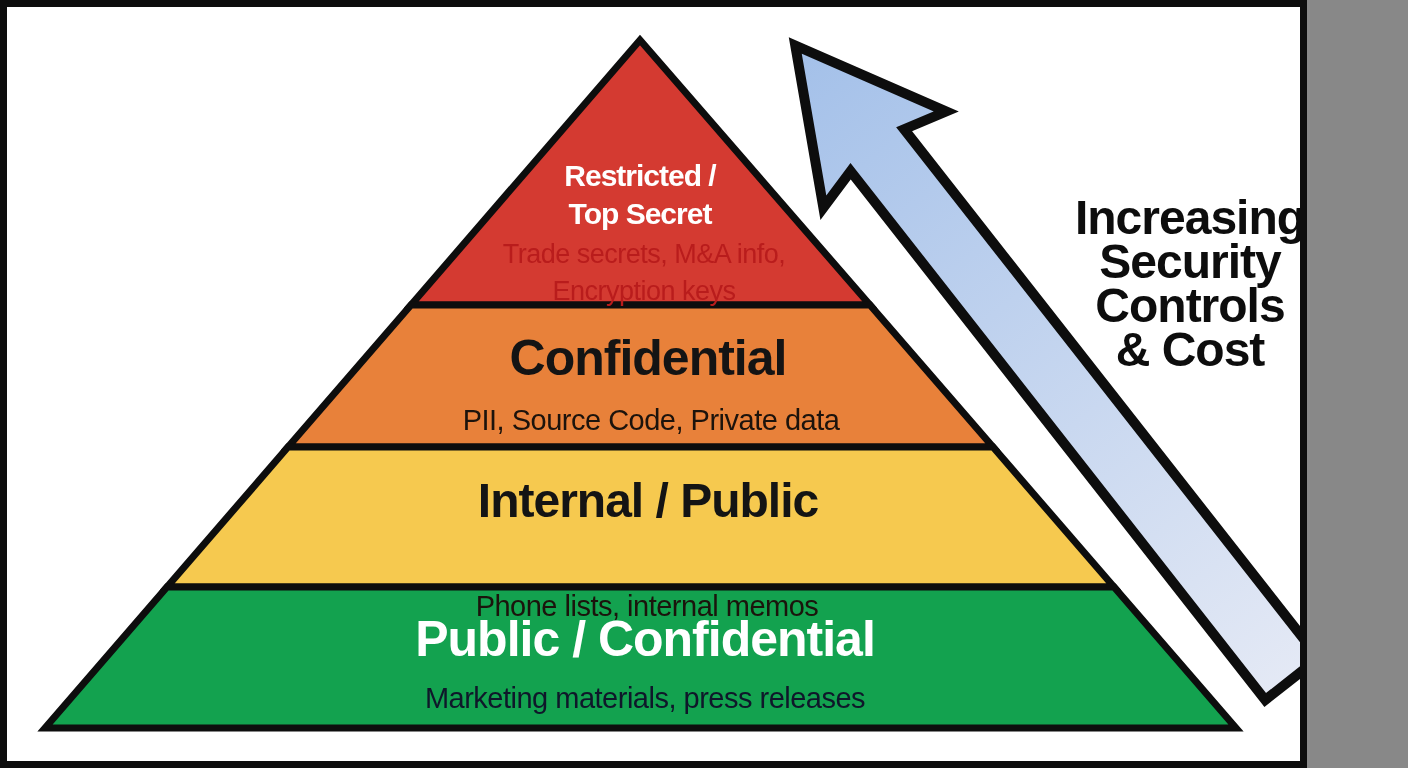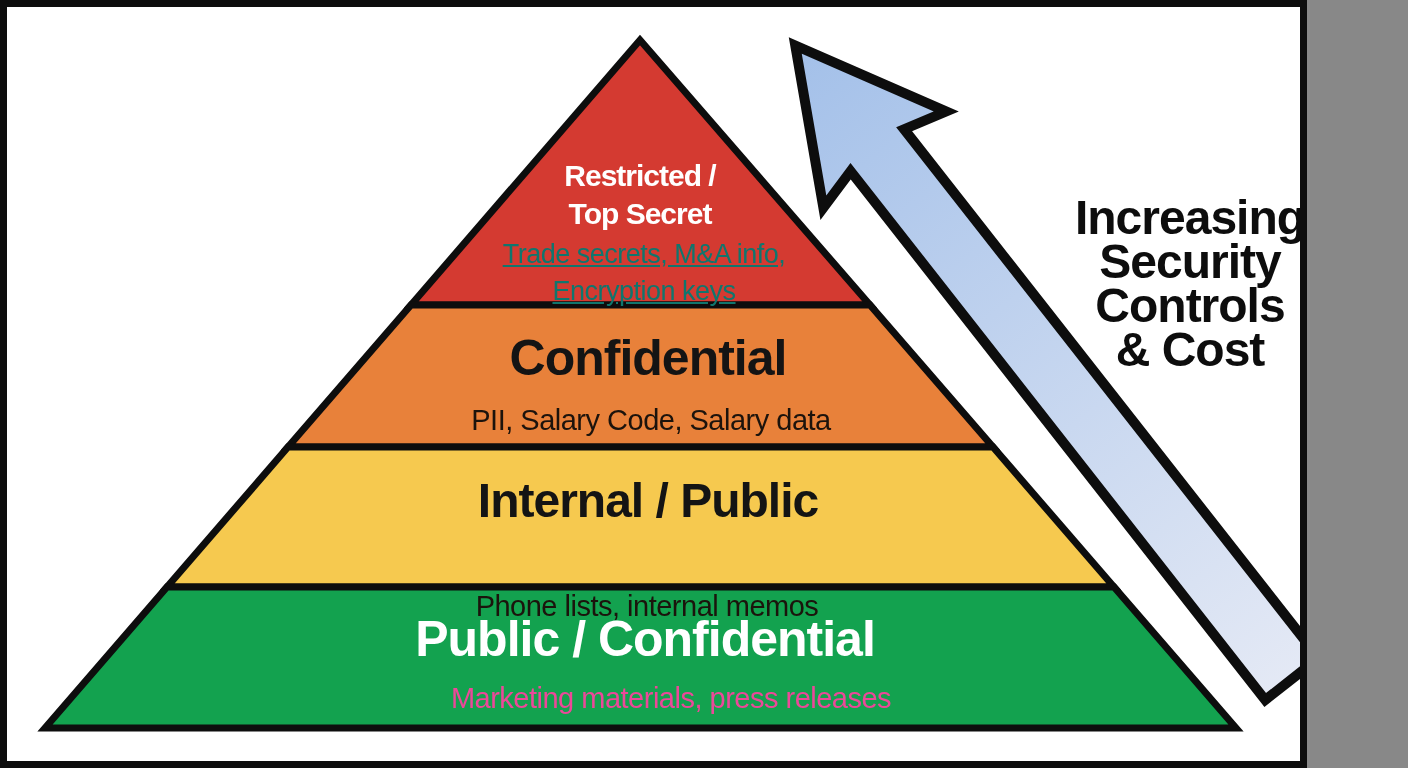--- a/index.html
+++ b/index.html
@@ -71,28 +71,28 @@
     </g>
 
     <polygon class="tier-shape" points="633,33 863,298 404,298" fill="#d43a31"></polygon>
     <polygon class="tier-shape" points="404,298 863,298 986,440 281,440" fill="#e8813a"></polygon>
     <polygon class="tier-shape" points="281,440 986,440 1107,580 160,580" fill="#f6c94f"></polygon>
     <polygon class="tier-shape" points="160,580 1107,580 1229,721 38,721" fill="#13a24f"></polygon>
   </svg>
 
   <div class="txt tier-heading t1-heading" style="color: rgb(255, 255, 255);">Restricted /
 Top Secret</div>
-  <div class="txt tier-sub t1-sub" style="color: #0f766e; text-decoration: underline;">Trade secrets, M&amp;A info,
+  <div class="txt tier-sub t1-sub" style="color: #b91c1c;">Trade secrets, M&amp;A info,
 Encryption keys</div>
 
   <div class="txt tier-heading t2-heading" style="color: rgb(20, 20, 20);">Confidential</div>
-  <div class="txt tier-sub t2-sub" style="color: rgb(28, 19, 12);">PII, Salary Code, Salary data</div>
+  <div class="txt tier-sub t2-sub" style="color: rgb(28, 19, 12);">PII, Source Code, Private data</div>
 
   <div class="txt tier-heading t3-heading" style="color: rgb(20, 20, 20);">Internal / Public</div>
   <div class="txt tier-sub t3-sub" style="color: rgb(27, 20, 12); margin-top: 47px;">Phone lists, internal memos</div>
 
   <div class="txt tier-heading t4-heading" style="color: rgb(255, 255, 255);">Public / Confidential</div>
-  <div class="txt tier-sub t4-sub" style="color: #ec4899; margin-left: 26px;">Marketing materials, press releases</div>
+  <div class="txt tier-sub t4-sub" style="color: #0f172a;">Marketing materials, press releases</div>
 
   <div class="txt arrow-caption" style="color: rgb(13, 13, 13);">Increasing Security
 Controls &amp; Cost</div>
 
 </div>
 
 </body></html>

